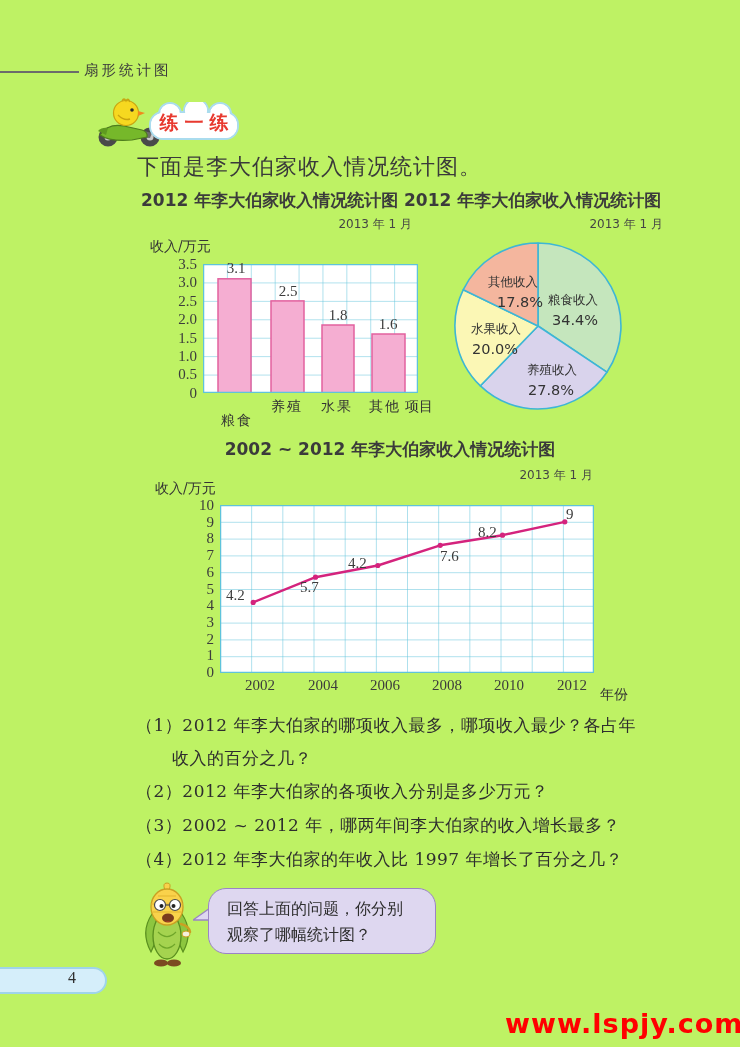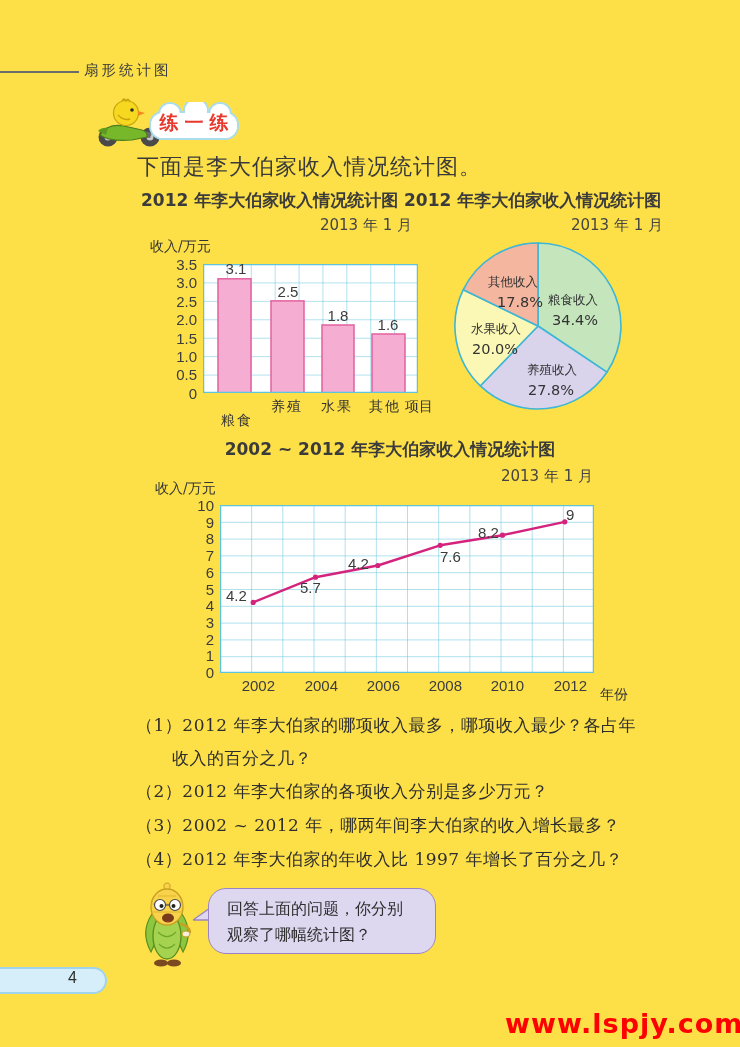--- a/index.html
+++ b/index.html
@@ -1,26 +1,26 @@
 <!DOCTYPE html>
 <html><head>
 <meta charset="utf-8">
 <style>
   * { margin:0; padding:0; box-sizing:border-box; }
   html,body { background:#ffffff; }
   .page {
     position:relative; width:740px; height:1047px;
-    background:#fde047; overflow:hidden;
+    background:#bef264; overflow:hidden;
     font-family:"DejaVu Sans", sans-serif; color:#3a3a3a;
   }
   .abs { position:absolute; }
   .kai { font-family:"DejaVu Serif","Liberation Serif", serif; }
-  .num { font-family:Liberation Sans, sans-serif; }
+  .num { font-family:Liberation Serif, serif; }
   .chart-title { font-size:17px; font-weight:bold; color:#3b3b3b; text-align:center; white-space:nowrap; }
-  .chart-subtitle { font-size:15px; color:#444; text-align:right; white-space:nowrap; }
+  .chart-subtitle { font-size:12px; color:#444; text-align:right; white-space:nowrap; }
   .axis-label { font-size:14px; color:#333; white-space:nowrap; }
   .tick { font-size:15px; color:#3c3c3c; text-align:right; }
   .xtick { font-size:15px; color:#3c3c3c; text-align:right; }
   .val-label { font-size:15px; color:#3c3c3c; text-align:center; }
   .cat-label { font-size:14px; color:#333; text-align:center; letter-spacing:2px; white-space:nowrap; }
   .question { font-size:17px; color:#2e2e2e; white-space:nowrap; letter-spacing:0.5px; }
   .header-rule { left:0; top:71px; width:79px; height:2px; background:#6b6b6b; }
   .header-title { left:84px; top:61px; font-size:14.5px; letter-spacing:3px; color:#3d3d3d; }
   .badge-text { font-size:19px; font-weight:bold; color:#e8392f; letter-spacing:6px; text-align:center; width:100%; top:8px; left:3px; }
   .intro { left:137px; top:152px; font-size:22px; letter-spacing:1px; }

